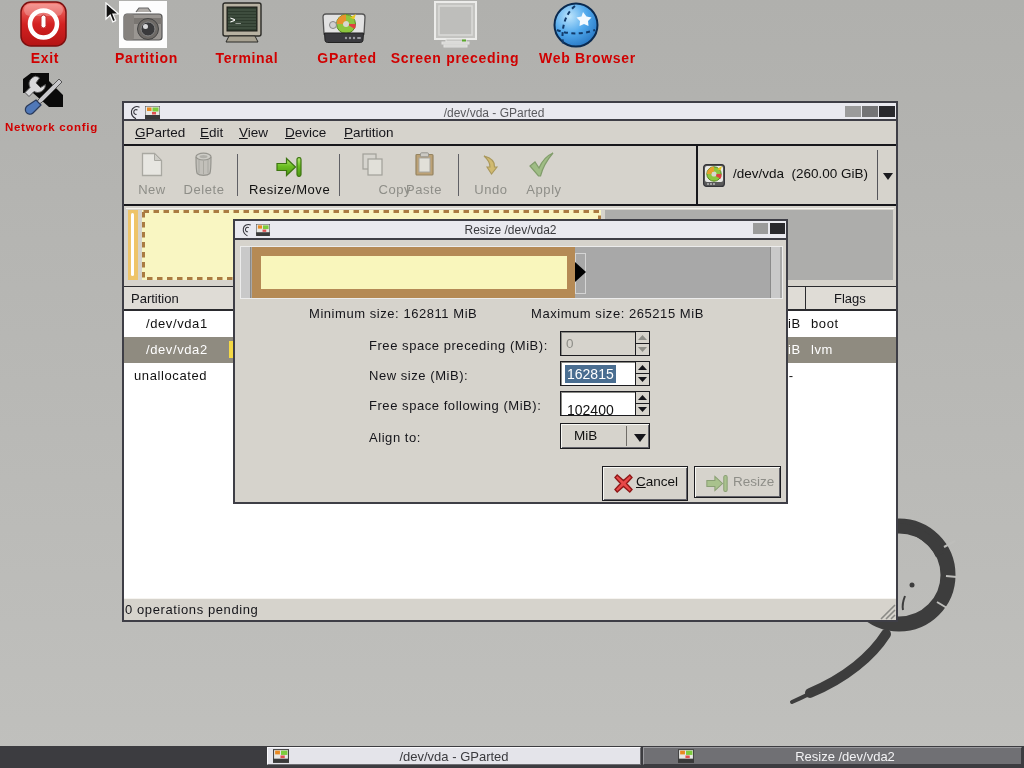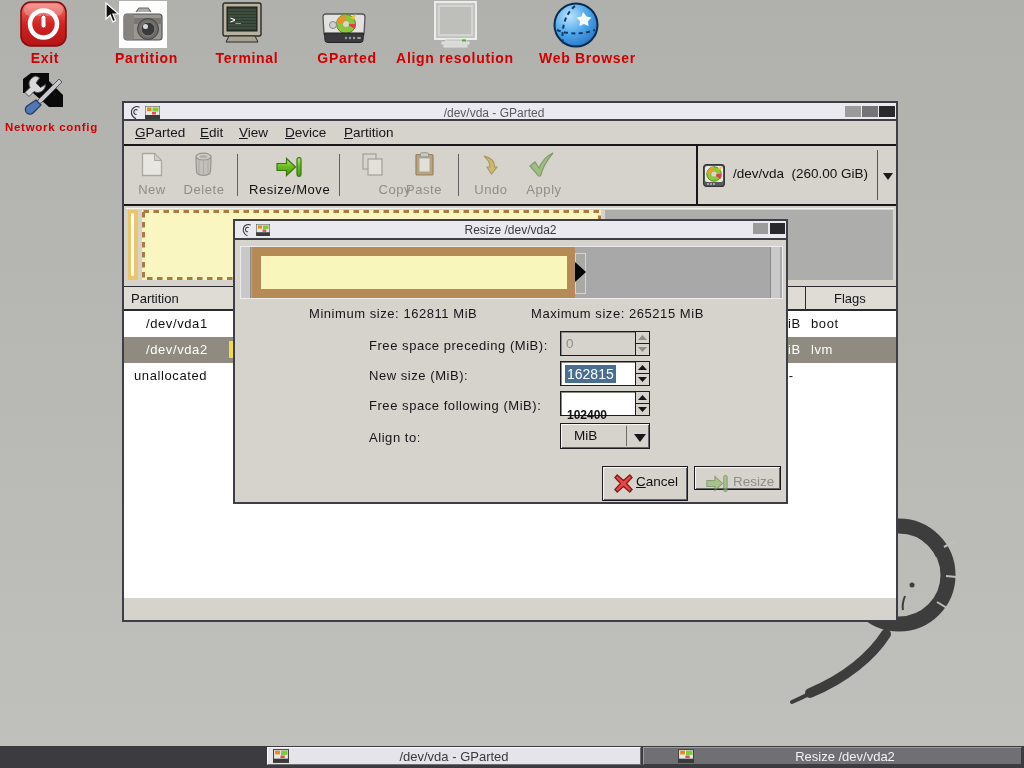--- a/index.html
+++ b/index.html
@@ -98,21 +98,21 @@
 <div class="dlabel" style="left:307px;top:50px;width:80px;">GParted</div>
 
 <svg class="abs" style="left:432px;top:1px;" width="46" height="47" viewBox="0 0 46 47">
     <rect x="3" y="1" width="41" height="37" fill="#c4c4c1" stroke="#ececea" stroke-width="2"></rect>
     <rect x="7" y="5" width="33" height="29" fill="#bebebb" stroke="#dadad8" stroke-width="1.5"></rect>
     <path d="M14 38 h20 v3 h-20 z" fill="#c8c8c5" stroke="#e4e4e2"></path>
     <rect x="10" y="41" width="27" height="2" fill="#d2d2cf" stroke="#e4e4e2"></rect>
     <rect x="12" y="44" width="23" height="2" fill="#d2d2cf" stroke="#e4e4e2"></rect>
     <rect x="30" y="38.5" width="4" height="2" fill="#5aa82a"></rect>
   </svg>
-<div class="dlabel" style="left:388px;top:50px;width:134px;">Align resolution</div>
+<div class="dlabel" style="left:388px;top:50px;width:134px;">Screen preceding</div>
 
 <svg class="abs" style="left:553px;top:2px;" width="46" height="46" viewBox="0 0 46 46">
     <defs>
       <radialGradient id="bg2" cx="0.35" cy="0.3" r="0.9">
         <stop offset="0" stop-color="#bce4fc"></stop>
         <stop offset="0.45" stop-color="#50a8ec"></stop>
         <stop offset="1" stop-color="#1864b4"></stop>
       </radialGradient>
     </defs>
     <circle cx="23" cy="23" r="21.5" fill="url(#bg2)" stroke="#0a2a50" stroke-width="2"></circle>
@@ -262,20 +262,26 @@
         <span class="abs" style="left:664px;top:5px;">iB</span>
         <span class="abs" style="left:687px;top:5px;">lvm</span>
         <div class="abs" style="left:105px;top:4px;width:4px;height:17px;background:#f5d945;"></div>
       </div>
     <div class="abs" style="left:0;right:0;top:52px;height:26px;">
         <span class="abs" style="left:10px;top:5px;">unallocated</span>
         <span class="abs" style="left:655px;top:5px;">---</span>
       </div>
   </div>
 
+  <div class="abs" style="left:0;right:0;bottom:0;height:22px;background:#d6d3cc;border-top:1px solid #f6f4f0;font-size:13px;color:#15151a;">
+    <span class="abs" style="left:1px;top:3px;letter-spacing:0.6px;">0 operations pending</span>
+    <svg class="abs" style="right:0;bottom:0;" width="18" height="18">
+        <path d="M17 3 L3 17 M17 8 L8 17 M17 13 L13 17" stroke="#8a8a86" stroke-width="1.6"></path>
+      </svg>
+  </div>
 </div>
 
 <div class="win" id="dialog" style="left:233px; top:219px; width:555px; height:285px;">
   <div class="tbar" style="height:19px;">
     <svg class="abs" style="left:6px;top:2px;" width="13" height="14" viewBox="0 0 14 15">
         <path d="M10.5 2.2 C7 0.5 3 2.5 2.5 6 C2 9.5 4.5 12.5 7 13.8" fill="none" stroke="#33333a" stroke-width="1.1"></path>
         <path d="M8.5 5 C6.8 4 5 5 4.8 6.8 C4.6 8.6 6.2 9.8 7.5 9.4" fill="none" stroke="#33333a" stroke-width="1.1"></path>
       </svg>
     <svg class="abs" style="left:21px;top:3px;" width="14" height="12" viewBox="0 0 15 13">
         <rect x="0" y="0" width="15" height="10" fill="#e8e8e4" stroke="#444" stroke-width="1"></rect>
@@ -326,21 +332,21 @@
           <path d="M0 5 L4.5 0 L9 5 z" fill="#15151a"></path>
         </svg>
         <div class="abs" style="left:0;right:0;top:11px;height:1px;background:#1c1c20;"></div>
         <svg class="abs" style="left:2px;top:15px;" width="9" height="6">
           <path d="M0 0 L4.5 5 L9 0 z" fill="#15151a"></path>
         </svg>
       </div>
   </div>
 
   <div class="inp" style="left:325px;top:170px;width:90px;height:25px;">
-    <span class="abs" style="left:6px;top:16px;font-size:12px;color:#111;font-weight:bold;">102400</span>
+    <span class="abs" style="left:6px;top:10px;font-size:14px;color:#111;">102400</span>
     <div class="spin">
         <svg class="abs" style="left:2px;top:3px;" width="9" height="6">
           <path d="M0 5 L4.5 0 L9 5 z" fill="#15151a"></path>
         </svg>
         <div class="abs" style="left:0;right:0;top:11px;height:1px;background:#1c1c20;"></div>
         <svg class="abs" style="left:2px;top:15px;" width="9" height="6">
           <path d="M0 0 L4.5 5 L9 0 z" fill="#15151a"></path>
         </svg>
       </div>
   </div>
@@ -350,21 +356,21 @@
     <div class="abs" style="left:65px;top:2px;bottom:2px;width:1px;background:#706d68;"></div>
     <div class="abs" style="left:73px;top:10px;width:0;height:0;border:6px solid transparent;border-top:8px solid #15151a;"></div>
   </div>
 
   <div class="btn3d" style="left:367px;top:245px;width:86px;height:35px;">
     <svg class="abs" style="left:11px;top:7px;" width="19" height="19" viewBox="0 0 19 19">
         <path d="M3.2 1 L9.5 6.5 L15.8 1 L18 3.5 L12.5 9.5 L18 15.5 L15.8 18 L9.5 12.5 L3.2 18 L1 15.5 L6.5 9.5 L1 3.5 z" fill="#e84848" stroke="#901818" stroke-width="1.4"></path>
       </svg>
     <span class="abs" style="left:33px;top:7px;font-size:13.5px;color:#111;"><u>C</u>ancel</span>
   </div>
-  <div class="btn3d" style="left:459px;top:245px;width:87px;height:24px;">
+  <div class="btn3d" style="left:459px;top:245px;width:87px;height:32px;">
     <svg class="abs dim" style="left:11px;top:8px;" width="22" height="17" viewBox="0 0 26 20">
         <path d="M1 6.5 h9.5 V1.5 L19.5 10 l-9 8.5 v-5 H1 z" fill="#8fb868" stroke="#5d8040" stroke-width="1.2"></path>
         <rect x="21" y="0.6" width="4" height="18.8" rx="1.8" fill="#8fb868" stroke="#5d8040" stroke-width="1.2"></rect>
       </svg>
     <span class="abs" style="left:38px;top:7px;font-size:13.5px;color:#8e8e88;">Resize</span>
   </div>
 </div>
 
 <div class="abs" style="left:0;top:746px;width:1024px;height:22px;background:#3c3c40;">
   <div class="abs" style="left:267px;top:1px;width:374px;height:18px;background:#e4e4ea;border:1px solid;border-color:#fafafc #6e6e72 #6e6e72 #fafafc;font-size:13px;color:#3a3a3e;">

